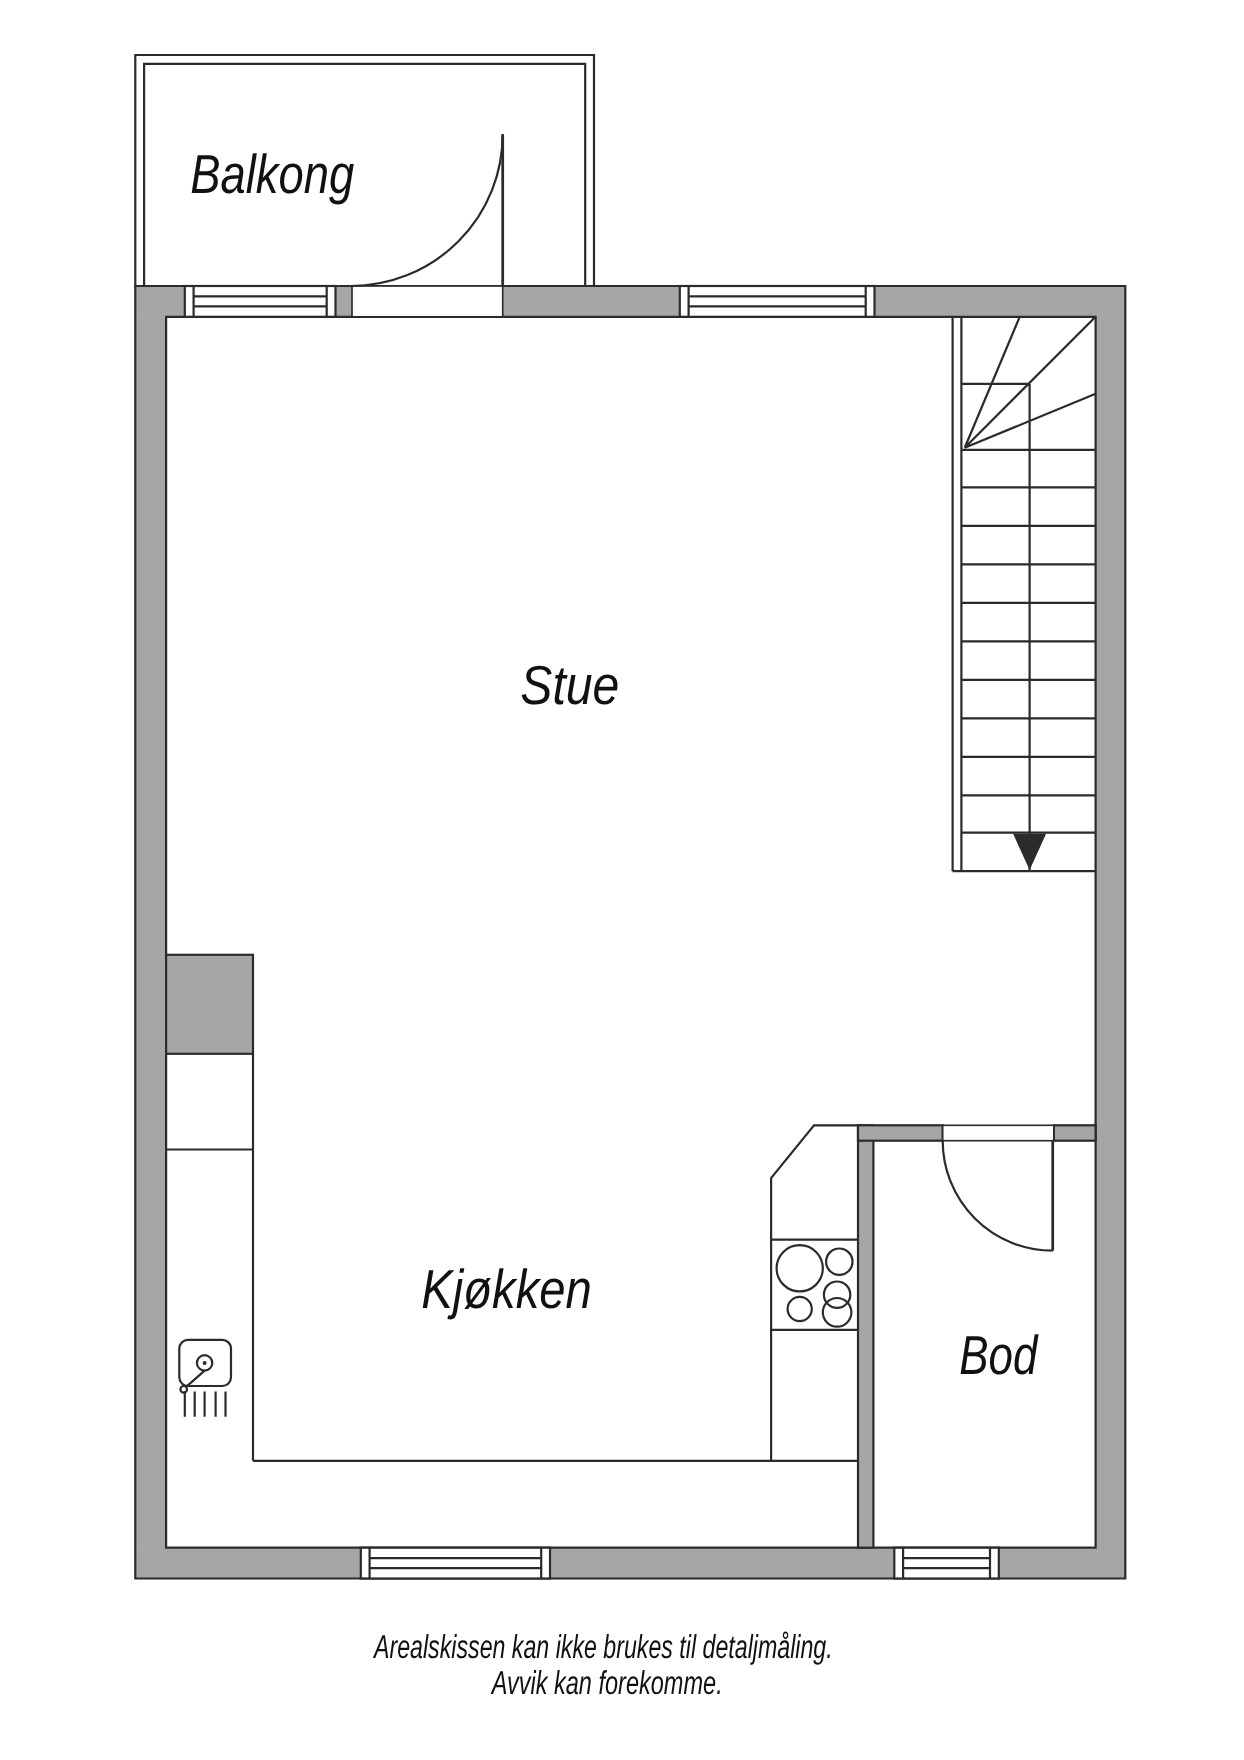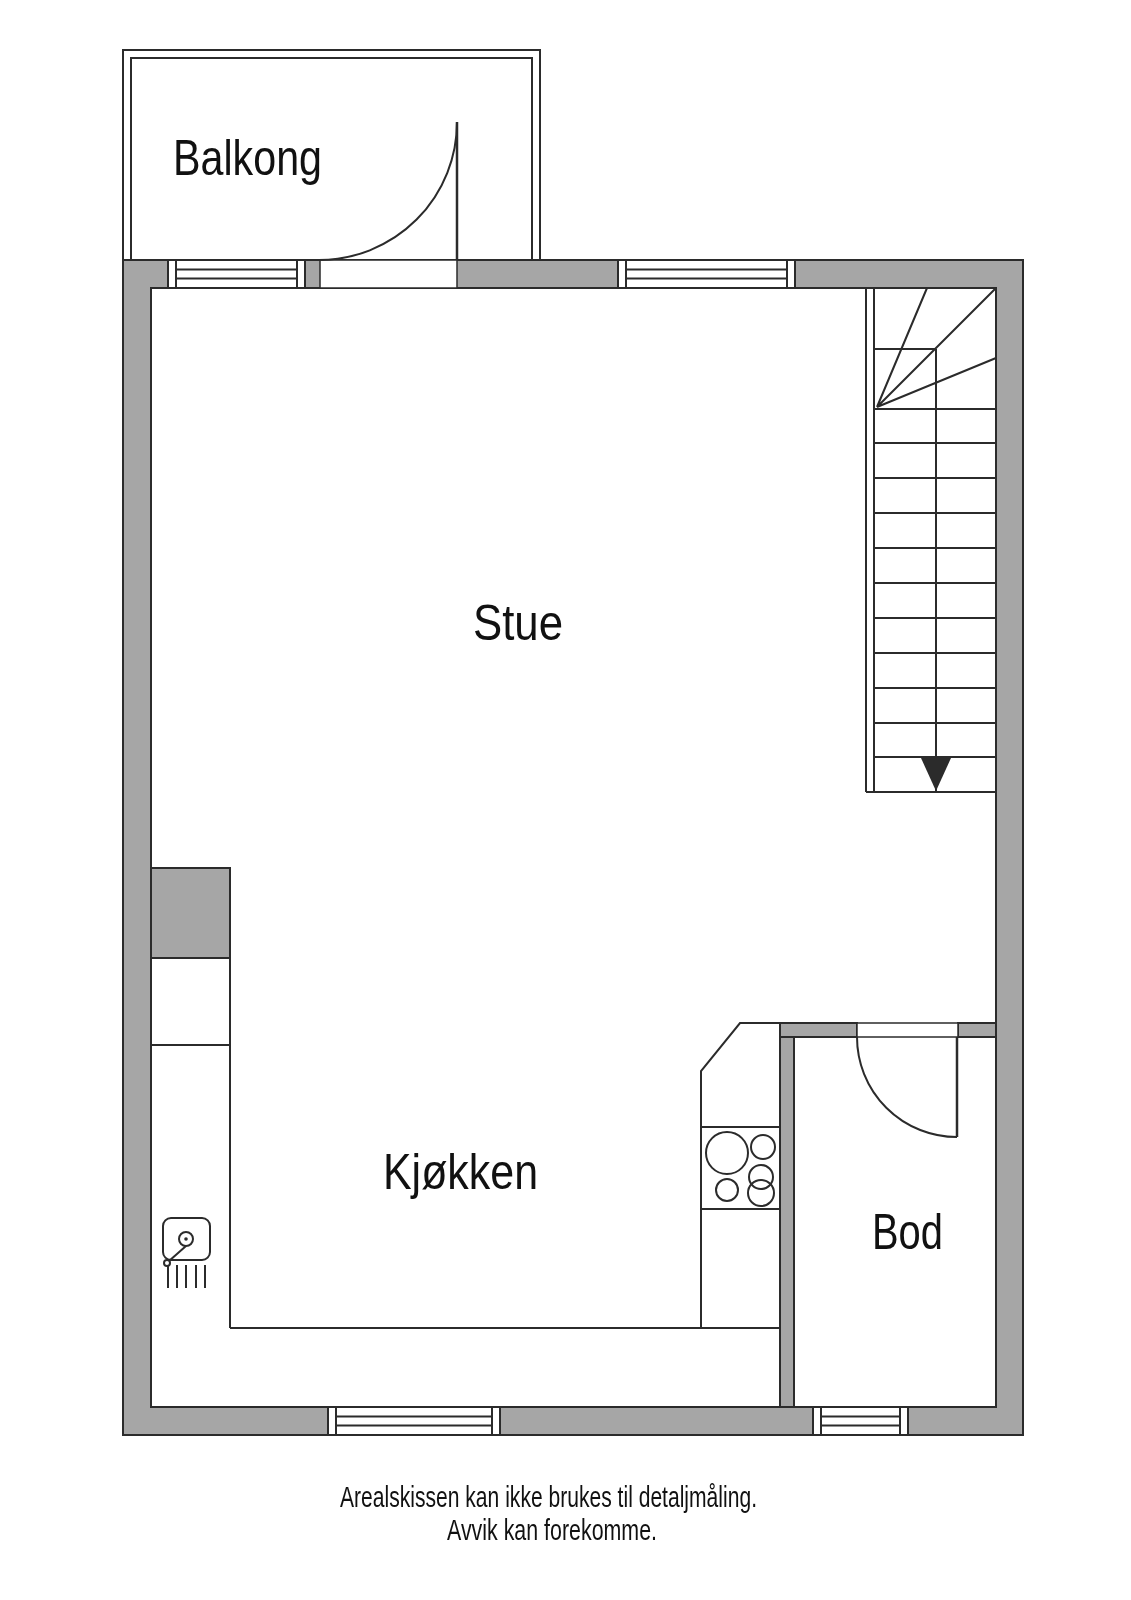--- a/index.html
+++ b/index.html
@@ -1,16 +1,16 @@
 <!DOCTYPE html>
 <html style="--wall_fill: #a6a6a6; --line: #2b2b2b; --text_color: #111111; --background: #ffffff;"><head>
 <meta charset="utf-8">
 <style>
   html,body{margin:0;padding:0;background:#fff;}
-  #stage{position:relative;width:1131px;height:1600px;background:var(--background,#fff);overflow:hidden;}
+  #stage{position:relative;width:1131px;height:1600px;background:var(--background,#fff);overflow:hidden;font-style:italic;}
   svg{display:block;}
   .wall{fill:var(--wall_fill,#a6a6a6);stroke:var(--line,#2b2b2b);stroke-width:2;}
   .ring{fill-rule:evenodd;}
   .ln{stroke:var(--line,#2b2b2b);stroke-width:2;fill:none;}
   .thin{stroke-width:1.5;}
   .leaf{stroke-width:2.5;}
   .openingfill{fill:#fff;}
   .solid{fill:var(--line,#2b2b2b);stroke:none;}
   text{font-family:"Liberation Sans",sans-serif;fill:var(--text_color,#111);}
   .room-label{font-size:50px;}

